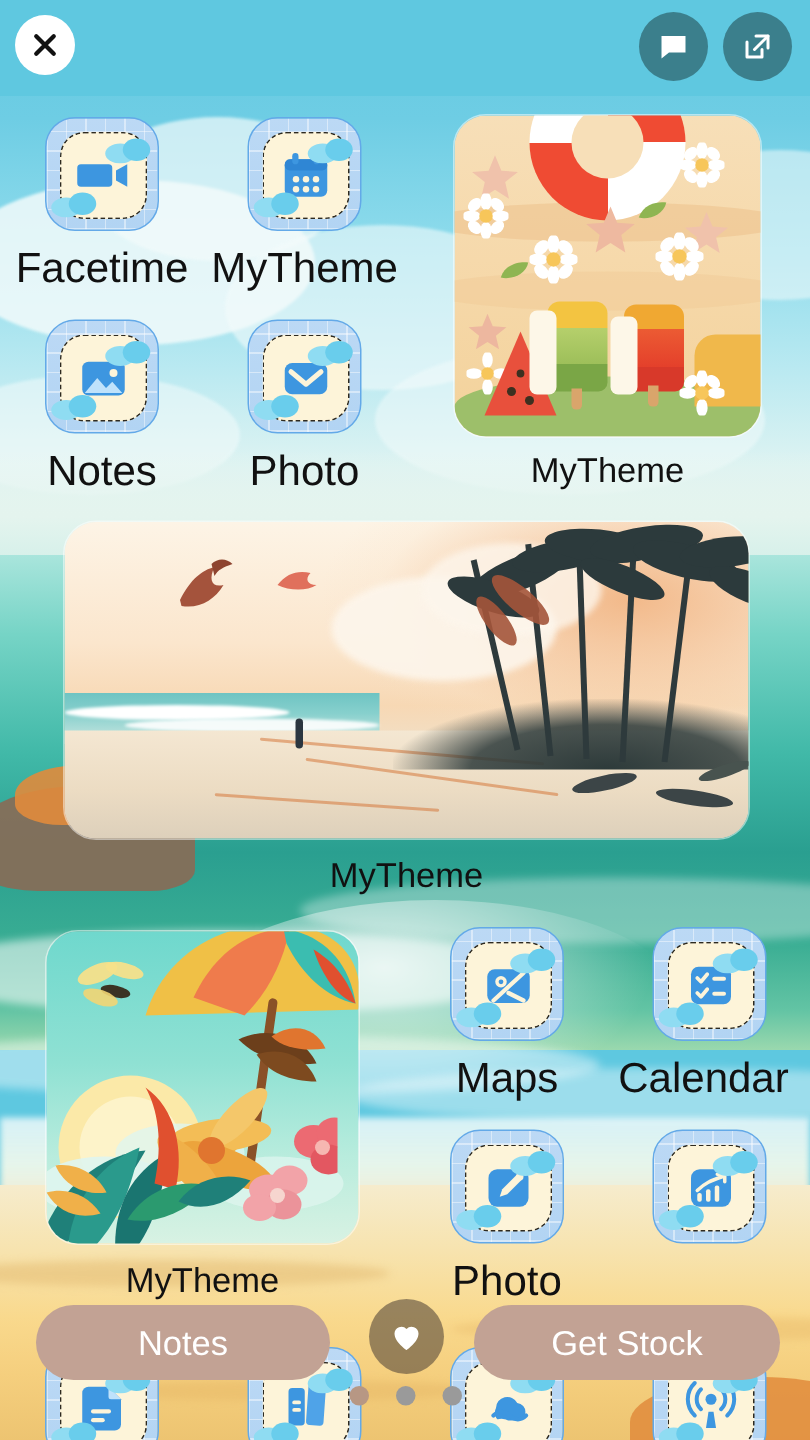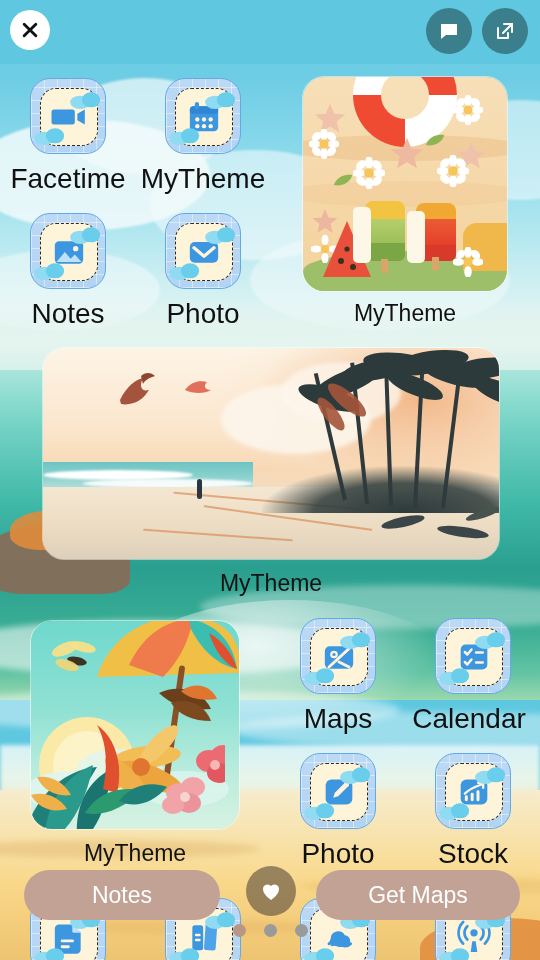--- a/index.html
+++ b/index.html
@@ -632,21 +632,20 @@
     </div>
     <svg class="cloud-a" viewBox="0 0 40 24">
         <ellipse cx="13" cy="16" rx="12" ry="8" fill="#8fdcf2"></ellipse>
         <ellipse cx="26" cy="13" rx="11" ry="9" fill="#69cdec"></ellipse>
       </svg>
     <svg class="cloud-b" viewBox="0 0 40 24">
         <ellipse cx="13" cy="16" rx="12" ry="8" fill="#8fdcf2"></ellipse>
         <ellipse cx="26" cy="13" rx="11" ry="9" fill="#69cdec"></ellipse>
       </svg>
   </div>
-  <div class="app-label" style="left:405px; top:838px; width:136px;">Stock</div>
 
   <div class="app-icon" style="left:30px; top:898px;">
     <div class="inner"></div>
     <div class="glyph">
       <svg viewBox="0 0 48 48">
           <path d="M12 9h16l10 10v20a5 5 0 01-5 5H12a5 5 0 01-5-5V14a5 5 0 015-5z" fill="#3d96e0"></path>
           <path d="M28 9l10 10H30a2 2 0 01-2-2z" fill="#bfe2fb"></path>
           <rect x="14" y="27" width="16" height="3.4" rx="1.7" fill="#fdf4d9"></rect>
           <rect x="14" y="34" width="11" height="3.4" rx="1.7" fill="#fdf4d9"></rect>
         </svg>
@@ -726,20 +725,20 @@
 <div class="bottom-zone">
   <div class="pill custom">
     <span>Notes</span>
   </div>
   <div class="fav-btn">
     <svg viewBox="0 0 24 24">
       <path d="M12 21s-8-5.2-8-11a4.6 4.6 0 018-3 4.6 4.6 0 018 3c0 5.8-8 11-8 11z" fill="#ffffff"></path>
     </svg>
   </div>
   <div class="pill get">
-    <span>Get Maps</span>
+    <span>Get Stock</span>
   </div>
   <div class="dots">
     <div class="dot active"></div>
     <div class="dot"></div>
     <div class="dot"></div>
   </div>
 </div>
 
 </body></html>

